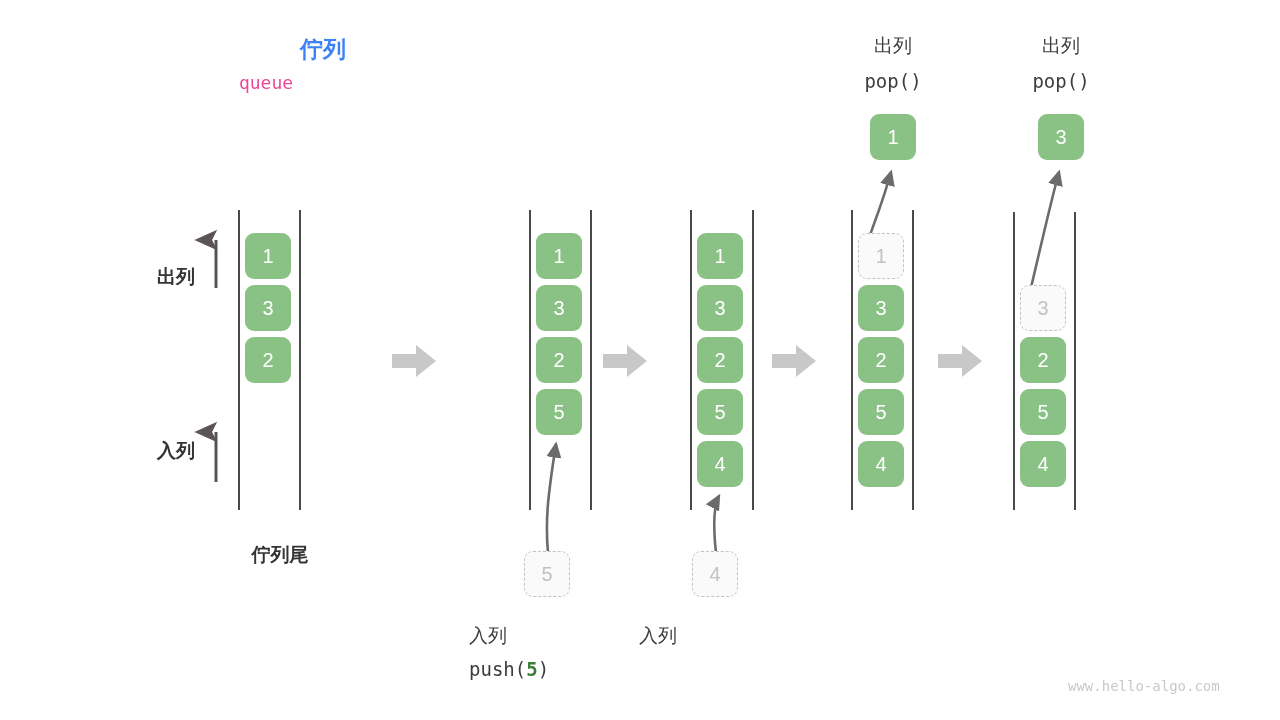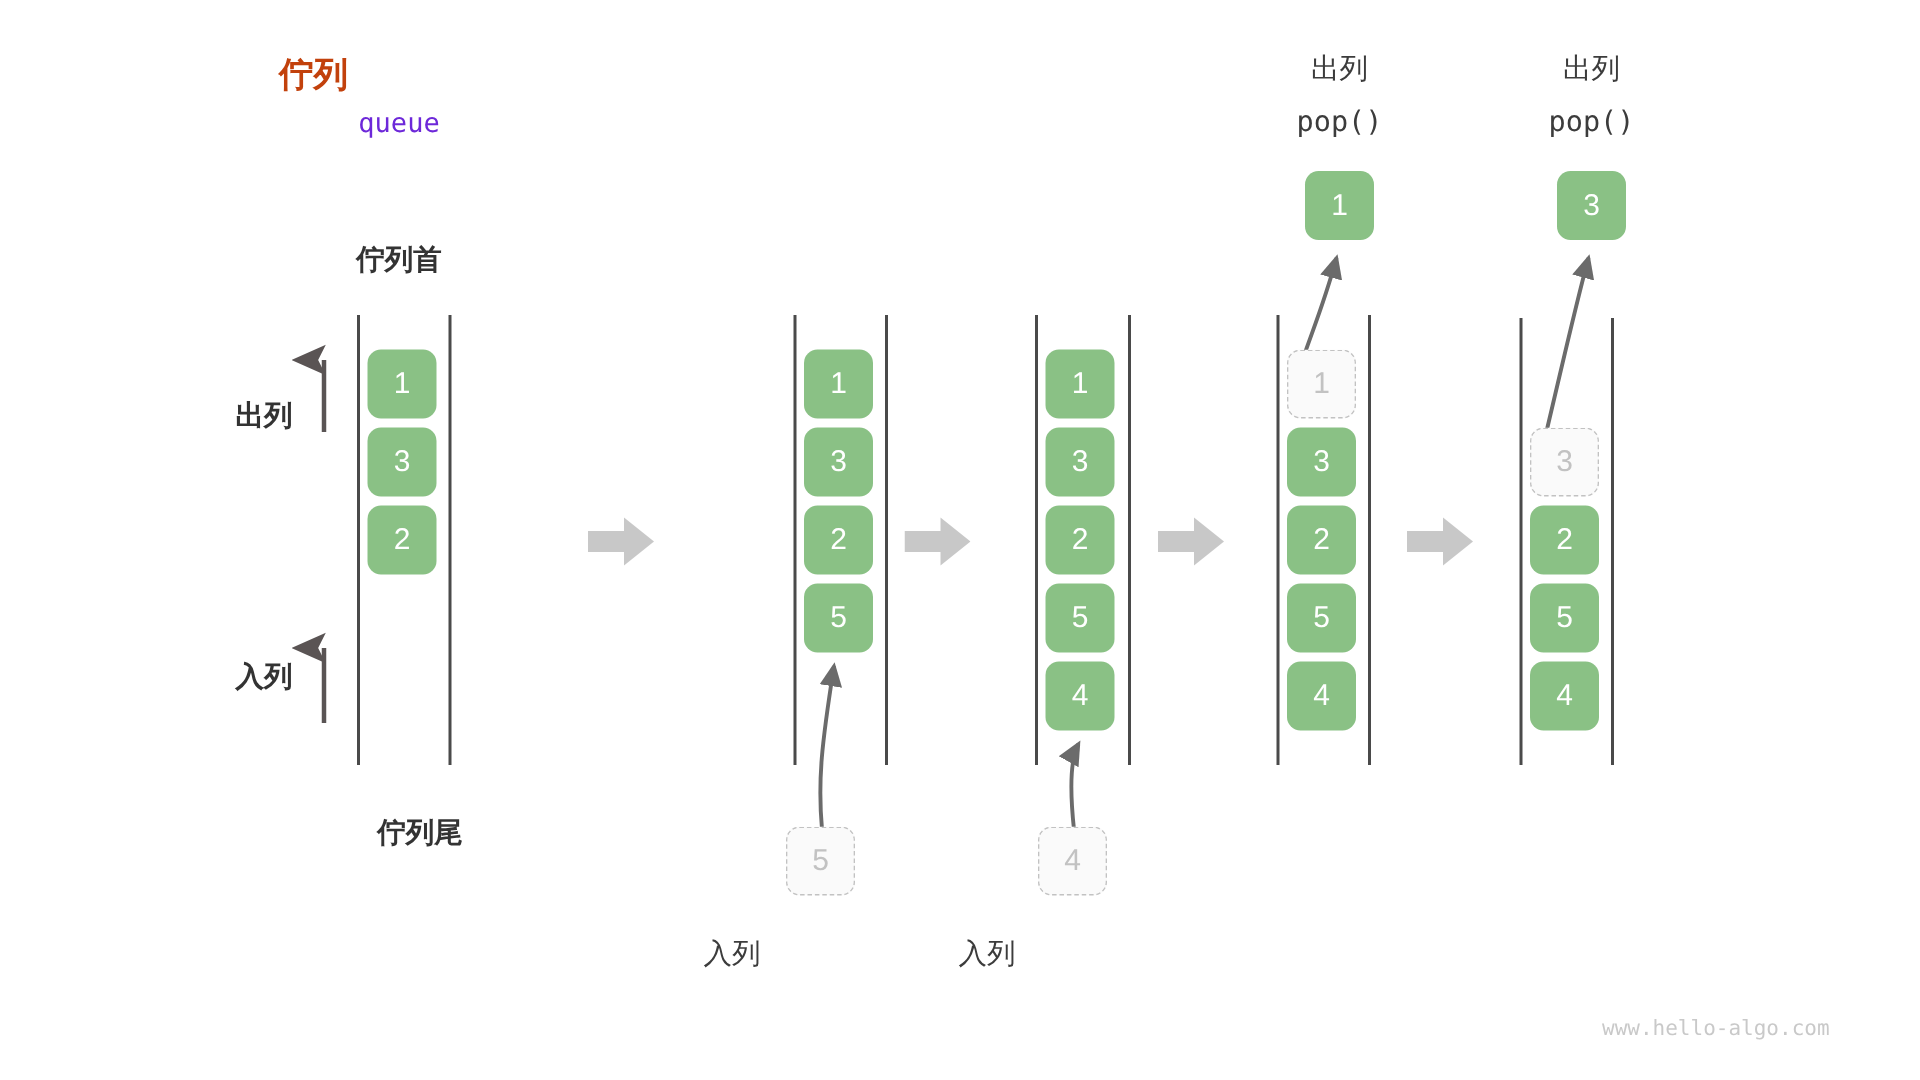--- a/index.html
+++ b/index.html
@@ -8,26 +8,26 @@
     background:#ffffff;
     font-family:"Liberation Sans","DejaVu Sans",sans-serif;
     overflow:hidden;
   }
   #stage{position:relative;width:1280px;height:720px;}
 
   .abs{position:absolute;}
 
   
   .title-cn{
-    font-size:23px;font-weight:bold;color:#c2410c;
-    text-align:left;white-space:nowrap;
+    font-size:23px;font-weight:bold;color:#3b82f6;
+    text-align:right;white-space:nowrap;
   }
   .title-en{
     font-family:"DejaVu Sans Mono","Liberation Mono",monospace;
-    font-size:18px;color:#6d28d9;text-align:center;white-space:nowrap;
+    font-size:18px;color:#ec4899;text-align:center;white-space:nowrap;
   }
   .hdr-cn{
     font-size:19px;color:#3c3c3c;text-align:center;white-space:nowrap;
   }
   .hdr-code{
     font-family:"DejaVu Sans Mono","Liberation Mono",monospace;
     font-size:19px;color:#3c3c3c;text-align:center;white-space:nowrap;
   }
   .hdr-code .num{color:#3a7d35;font-weight:bold;}
   .side-label{
@@ -91,21 +91,20 @@
     <path d="M716,553 C713,525 714,505 719,496" fill="none" stroke="#6b6b6b" stroke-width="2.6" marker-end="url(#ah)"></path>
 
     <path d="M866,247 C873,225 882,205 891,172" fill="none" stroke="#6b6b6b" stroke-width="2.6" marker-end="url(#ah)"></path>
 
     <path d="M1029,296 C1040,250 1050,205 1059,172" fill="none" stroke="#6b6b6b" stroke-width="2.6" marker-end="url(#ah)"></path>
   </svg>
 
   <div class="abs title-cn" style="left:186px;top:34px;width:160px;">佇列</div>
   <div class="abs title-en" style="left:186px;top:72px;width:160px;">queue</div>
 
-  <div class="abs end-label" style="left:186px;top:160px;width:160px;">佇列首</div>
   <div class="abs end-label" style="left:200px;top:542px;width:160px;">佇列尾</div>
 
   <div class="abs side-label" style="left:142px;top:264px;width:68px;">出列</div>
   <div class="abs side-label" style="left:142px;top:438px;width:68px;">入列</div>
 
   <div class="abs rail" style="left:238px;top:210px;height:300px;"></div>
   <div class="abs rail" style="left:299px;top:210px;height:300px;"></div>
 
   <div class="abs cell" style="left:245px;top:233px;">1</div>
   <div class="abs cell" style="left:245px;top:285px;">3</div>
@@ -119,20 +118,23 @@
   <div class="abs rail" style="left:590px;top:210px;height:300px;"></div>
 
   <div class="abs cell" style="left:536px;top:233px;">1</div>
   <div class="abs cell" style="left:536px;top:285px;">3</div>
   <div class="abs cell" style="left:536px;top:337px;">2</div>
   <div class="abs cell" style="left:536px;top:389px;">5</div>
 
   <div class="abs cell ghost" style="left:524px;top:551px;">5</div>
 
   <div class="abs hdr-cn" style="left:469px;top:623px;width:160px;text-align:left;">入列</div>
+  <div class="abs hdr-code" style="left:469px;top:658px;width:190px;text-align:left;">
+    <span>push(</span><span class="num">5</span><span>)</span>
+  </div>
 
   <svg class="abs step-arrow" style="left:603px;top:344px;" viewBox="0 0 44 34">
     <path d="M0,10 L24,10 L24,1 L44,17 L24,33 L24,24 L0,24 Z" fill="#c8c8c8"></path>
   </svg>
 
   <div class="abs rail" style="left:690px;top:210px;height:300px;"></div>
   <div class="abs rail" style="left:752px;top:210px;height:300px;"></div>
 
   <div class="abs cell" style="left:697px;top:233px;">1</div>
   <div class="abs cell" style="left:697px;top:285px;">3</div>

